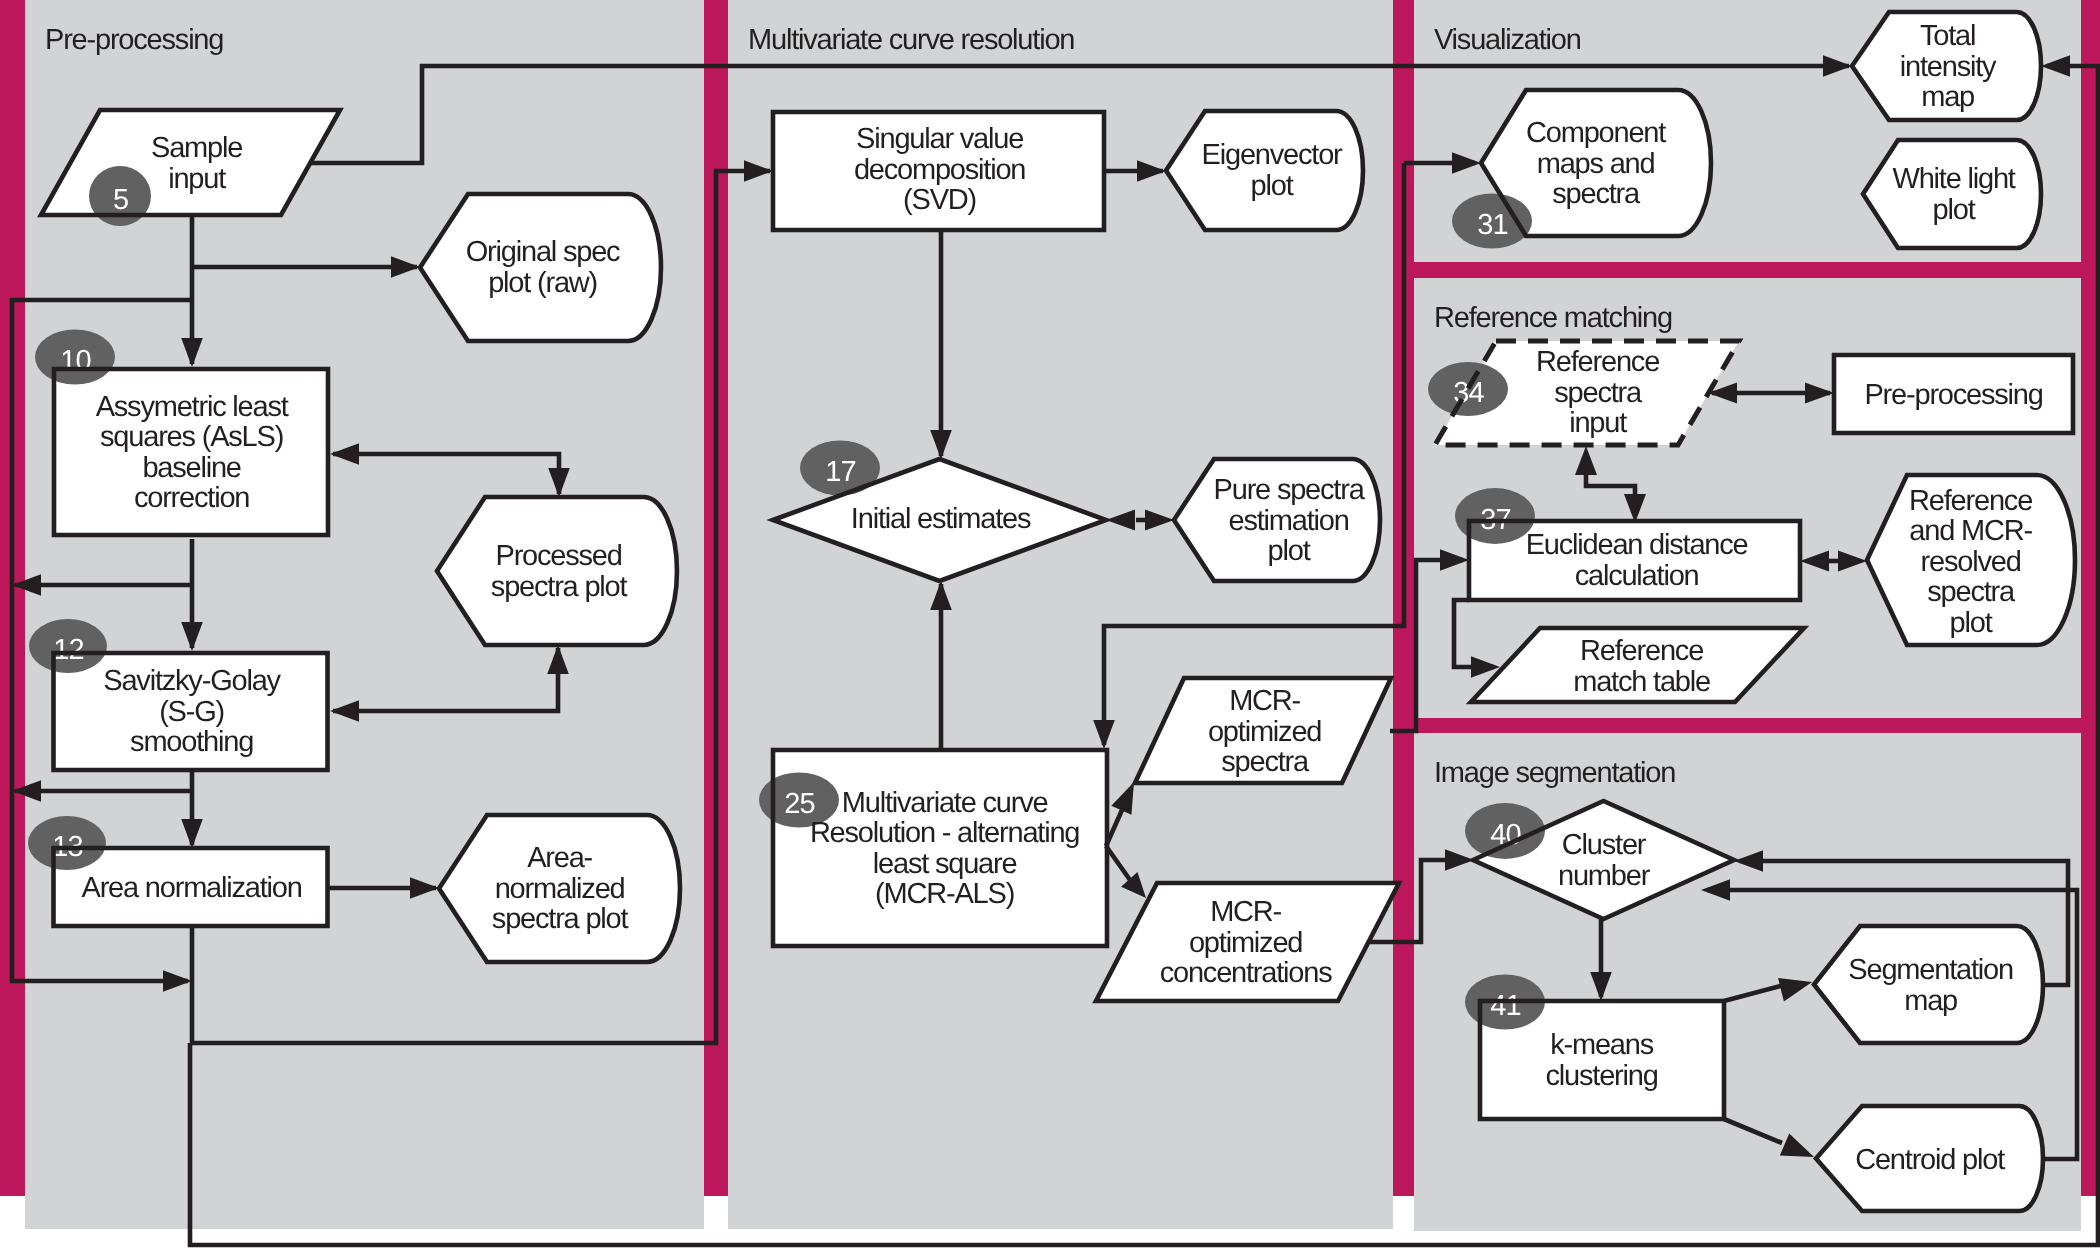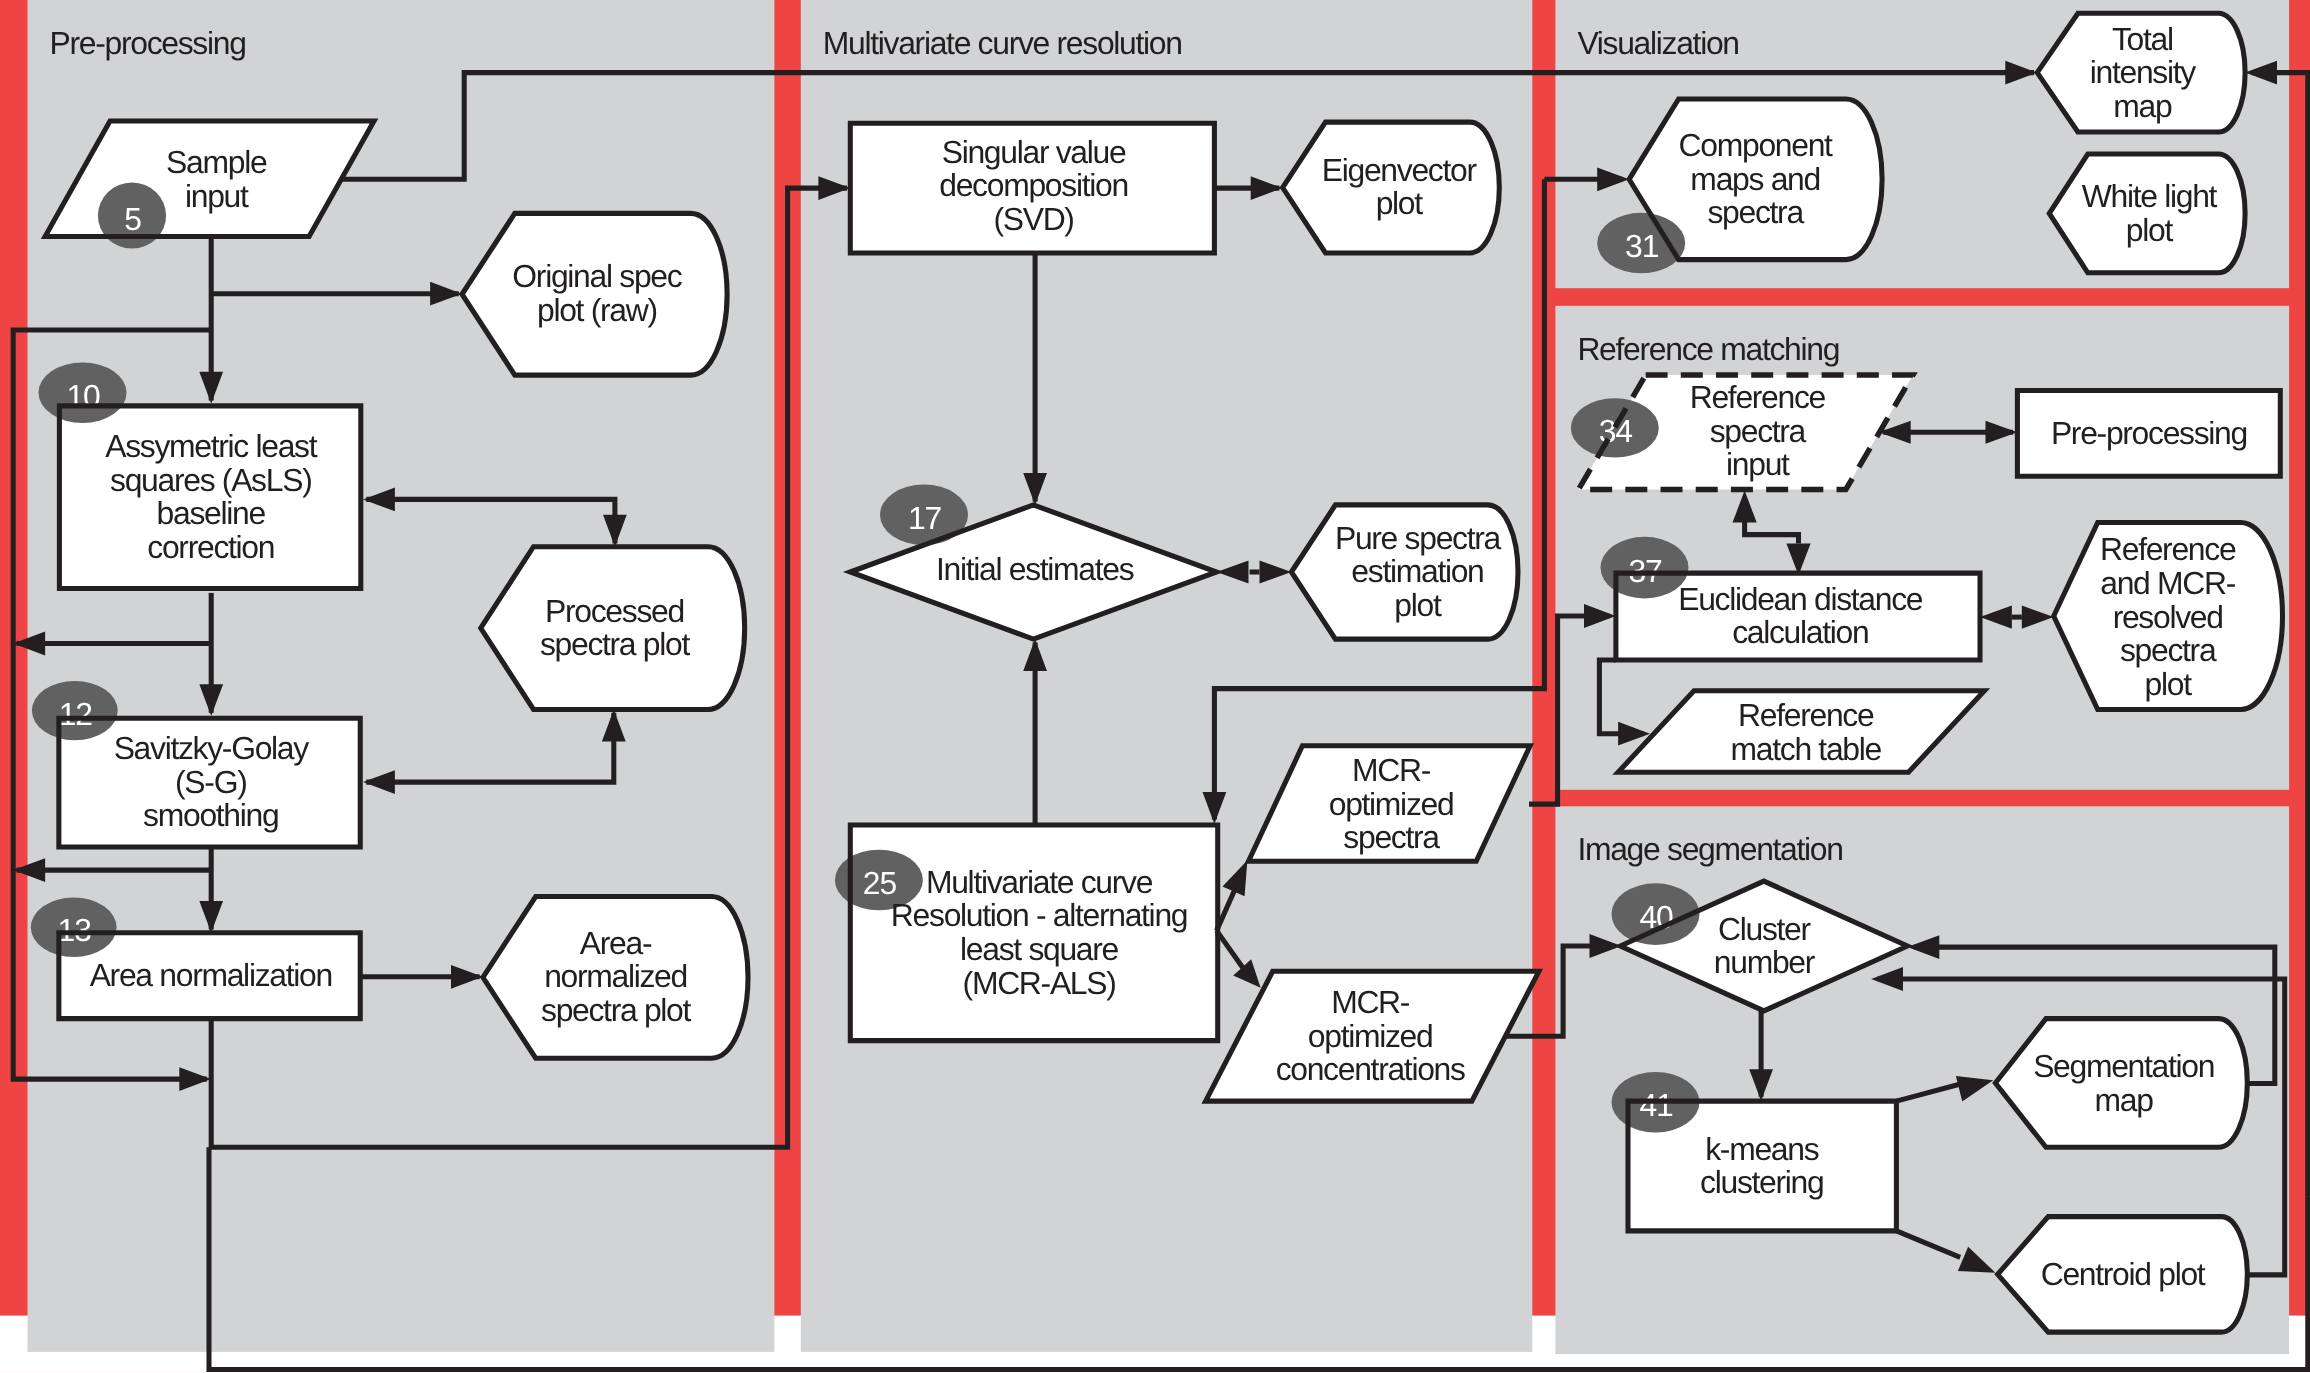--- a/index.html
+++ b/index.html
@@ -1,21 +1,21 @@
 <!DOCTYPE html>
 <html><head>
 <meta charset="utf-8">
 <title>Hyperspectral image analysis workflow</title>
 <style>
 html,body{margin:0;padding:0;background:#ffffff;
   -webkit-font-smoothing:antialiased;-moz-osx-font-smoothing:grayscale;
   text-rendering:geometricPrecision;}
 body{width:2100px;height:1248px;overflow:hidden;
      font-family:"Liberation Sans",sans-serif;}
-#stage{position:relative;width:2100px;height:1196px;background:#ef4444;}
+#stage{position:relative;width:2100px;height:1196px;background:#be185d;}
 svg{display:block;shape-rendering:geometricPrecision;text-rendering:geometricPrecision;-webkit-font-smoothing:antialiased;
     font-family:"Liberation Sans",sans-serif;}
 .grp{fill:#d1d3d4;}
 .grplabel{font-size:29px;letter-spacing:-1.2px;fill:#231f20;}
 .nodetext{font-size:29px;letter-spacing:-1.2px;fill:#231f20;text-anchor:middle;}
 .shp{fill:none;stroke:#231f20;stroke-width:4.6;stroke-linejoin:miter;}
 .shpdash{fill:none;stroke:#231f20;stroke-width:5;stroke-dasharray:20 12;stroke-linejoin:miter;}
 .conn{fill:none;stroke:#231f20;stroke-width:4.6;stroke-linejoin:miter;stroke-linecap:butt;}
 .badge{fill:#616161;}
 .badgetext{font-size:29px;letter-spacing:-1px;fill:#ffffff;text-anchor:middle;}

